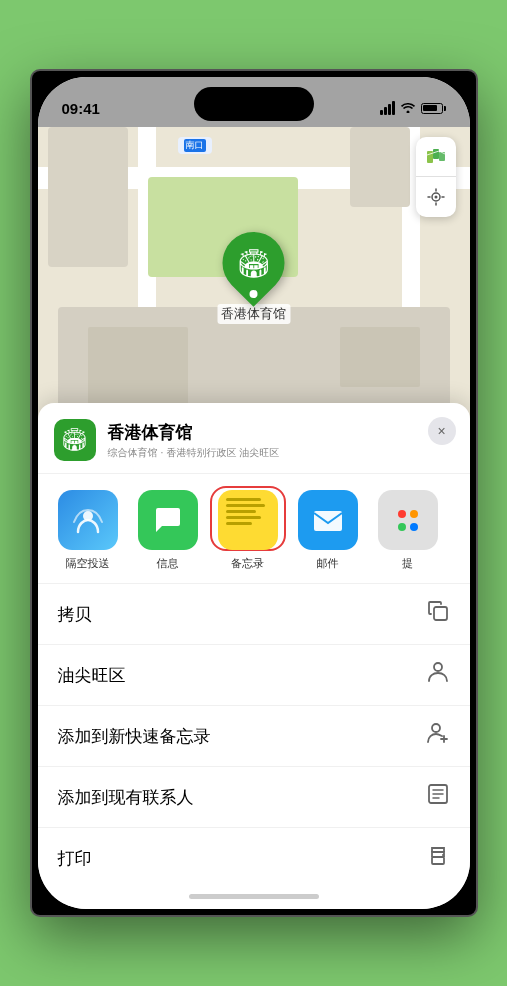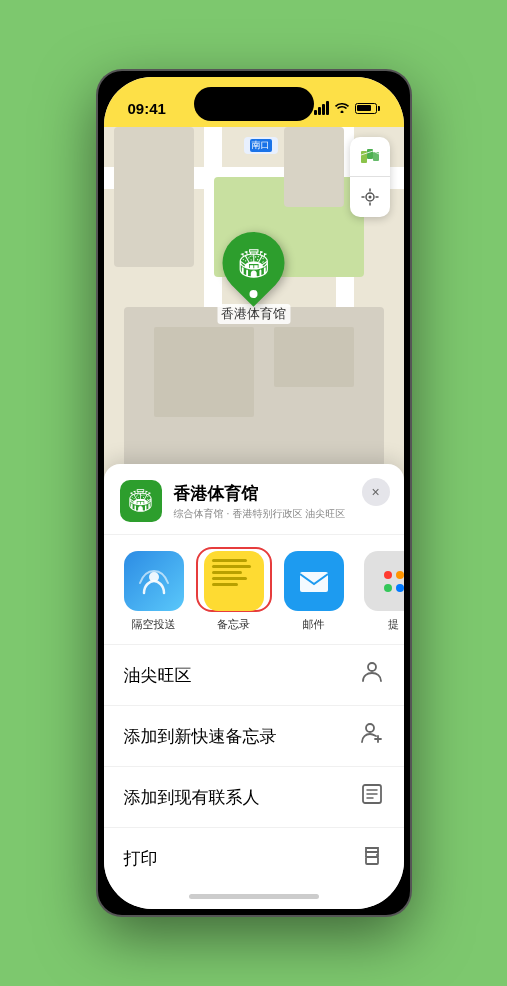--- a/index.html
+++ b/index.html
@@ -8,24 +8,24 @@
       width: 507px;
       height: 986px;
       background: #7dc86e;
       display: flex;
       align-items: center;
       justify-content: center;
       font-family: -apple-system, 'PingFang SC', 'Helvetica Neue', sans-serif;
     }
 
     .phone-frame {
-      width: 312px;
+      width: 444px;
       height: 844px;
       background: #000;
-      border-radius: 24px;
+      border-radius: 8px;
       position: relative;
       box-shadow: 0 0 0 2px #555, 0 20px 60px rgba(0,0,0,0.5);
       overflow: hidden;
     }
 
     .phone-screen {
       position: absolute;
       top: 6px;
       left: 6px;
       right: 6px;
@@ -74,21 +74,21 @@
       z-index: 200;
     }
 
     
     .map-area {
       position: absolute;
       top: 0;
       left: 0;
       right: 0;
       height: 430px;
-      background: #fde047;
+      background: #a3a3a3;
       overflow: hidden;
     }
 
     .map-label {
       position: absolute;
       top: 60px;
       left: 140px;
       background: #e8f0fe;
       color: #1a73e8;
       font-size: 11px;
@@ -551,20 +551,28 @@
           <div class="share-icon-wrap airdrop">
             <svg width="36" height="36" viewBox="0 0 36 36">
               <circle cx="18" cy="14" r="5" fill="rgba(255,255,255,0.9)"></circle>
               <path d="M8 30 C8 22 14 18 18 18 C22 18 28 22 28 30" fill="none" stroke="rgba(255,255,255,0.9)" stroke-width="2.5" stroke-linecap="round"></path>
               <path d="M4 20 C7 12 12 8 18 8 C24 8 29 12 32 20" fill="none" stroke="rgba(255,255,255,0.6)" stroke-width="2" stroke-linecap="round"></path>
             </svg>
           </div>
           <span class="share-label">隔空投送</span>
         </div>
 
+        <div class="share-item">
+          <div class="share-icon-wrap messages">
+            <svg width="36" height="36" viewBox="0 0 36 36">
+              <path d="M6 8 Q6 6 8 6 L28 6 Q30 6 30 8 L30 22 Q30 24 28 24 L12 24 L6 30 L6 8Z" fill="white"></path>
+            </svg>
+          </div>
+          <span class="share-label">信息</span>
+        </div>
 
         <div class="share-item" style="position:relative;">
           <div style="position:absolute;top:-4px;left:-4px;right:-4px;bottom:20px;border:2.5px solid #e63c3c;border-radius:16px;pointer-events:none;"></div>
           <div class="share-icon-wrap notes" style="border:none;background:#fedb32;">
             <div style="width:100%;height:100%;display:flex;flex-direction:column;padding:8px 8px 6px;gap:3px;">
               <div style="height:3px;background:#b8a000;border-radius:2px;width:80%;"></div>
               <div style="height:3px;background:#b8a000;border-radius:2px;width:90%;"></div>
               <div style="height:3px;background:#b8a000;border-radius:2px;width:70%;"></div>
               <div style="height:3px;background:#b8a000;border-radius:2px;width:80%;"></div>
               <div style="height:3px;background:#b8a000;border-radius:2px;width:60%;"></div>
@@ -594,20 +602,29 @@
               <div style="width:8px;height:8px;border-radius:50%;background:#007aff;"></div>
             </div>
           </div>
           <span class="share-label">提</span>
         </div>
 
       </div>
 
       <div class="action-rows">
 
+        <div class="action-row">
+          <span class="action-label">拷贝</span>
+          <span class="action-icon">
+            <svg width="24" height="24" viewBox="0 0 24 24">
+              <rect x="8" y="8" width="13" height="13" rx="2" fill="none" stroke="#666" stroke-width="1.8"></rect>
+              <path d="M5 15 H4 Q3 15 3 14 V4 Q3 3 4 3 H14 Q15 3 15 4 V5" fill="none" stroke="#666" stroke-width="1.8" stroke-linecap="round"></path>
+            </svg>
+          </span>
+        </div>
 
         <div class="action-row">
           <span class="action-label">油尖旺区</span>
           <span class="action-icon">
             <svg width="24" height="24" viewBox="0 0 24 24">
               <circle cx="12" cy="7" r="4" fill="none" stroke="#666" stroke-width="1.8"></circle>
               <path d="M3 21 C3 16 7 13 12 13 C17 13 21 16 21 21" fill="none" stroke="#666" stroke-width="1.8" stroke-linecap="round"></path>
             </svg>
           </span>
         </div>

